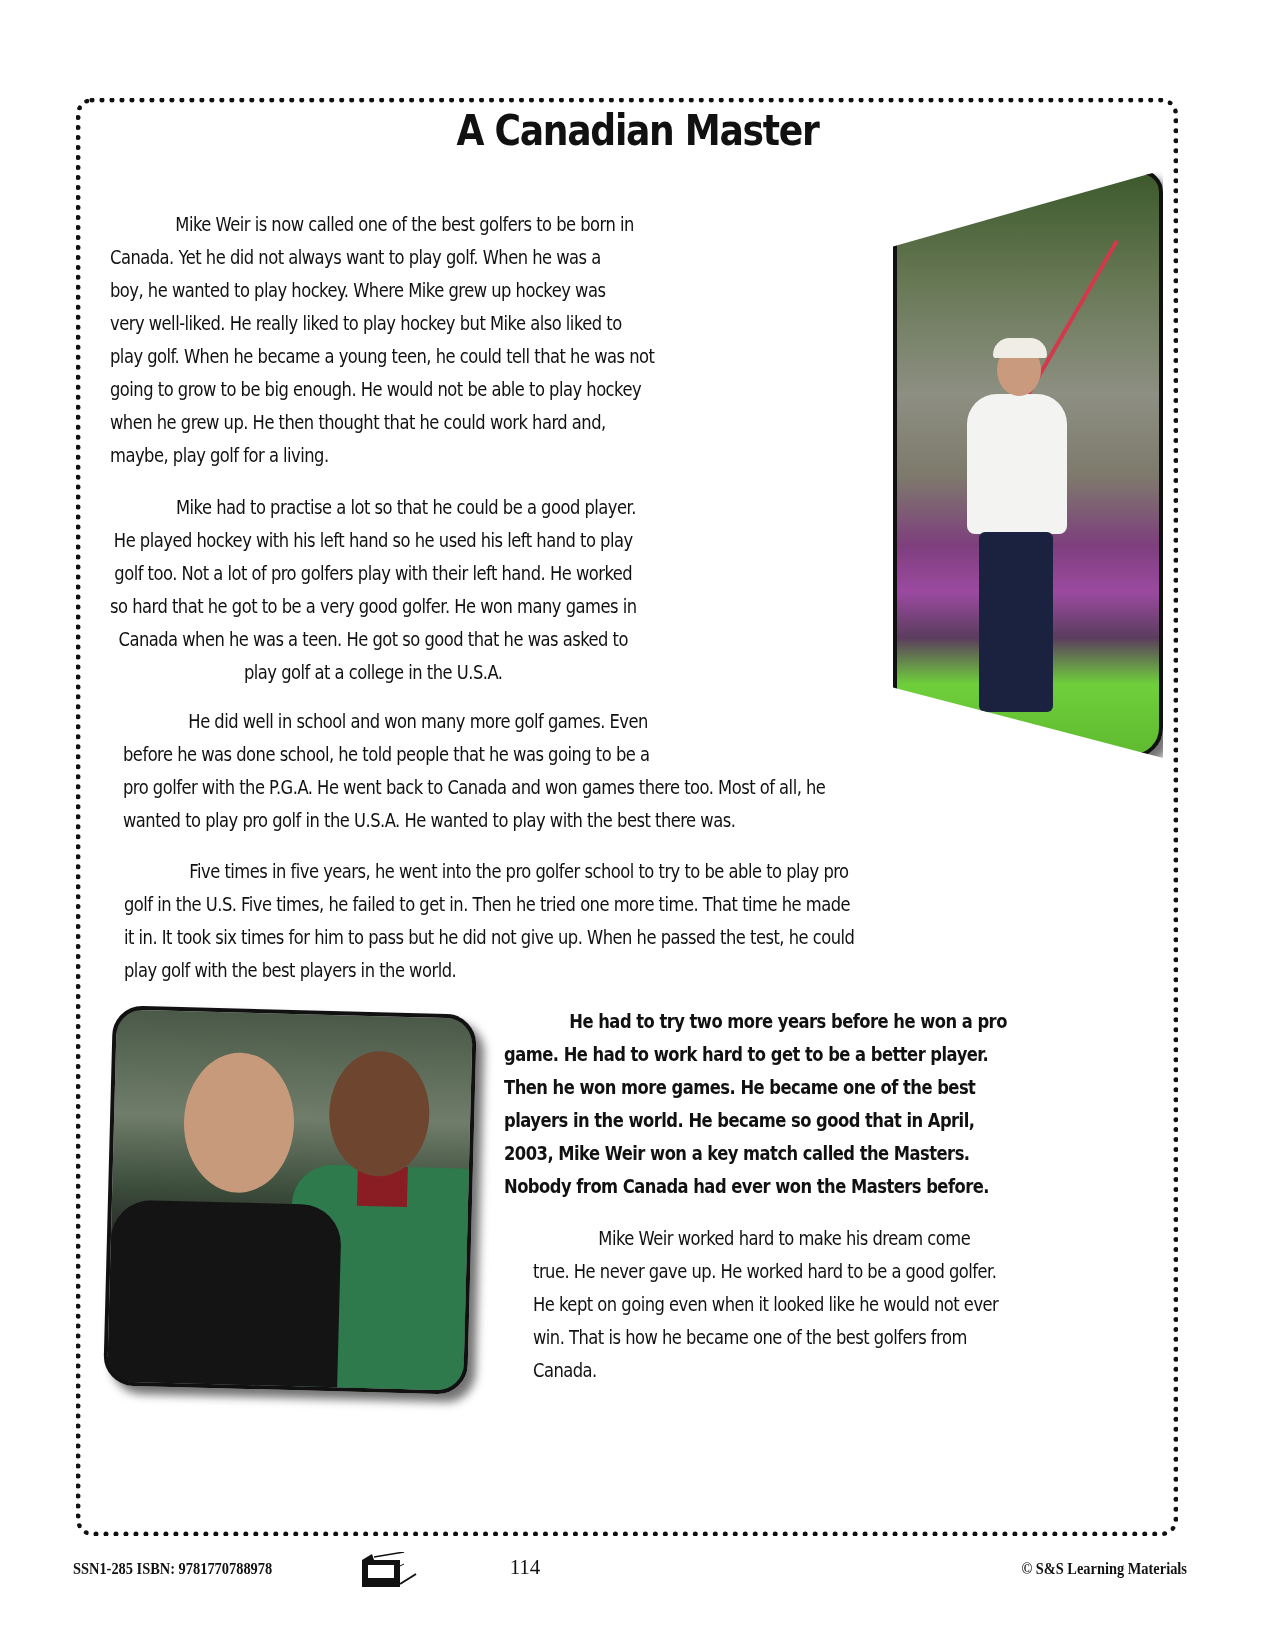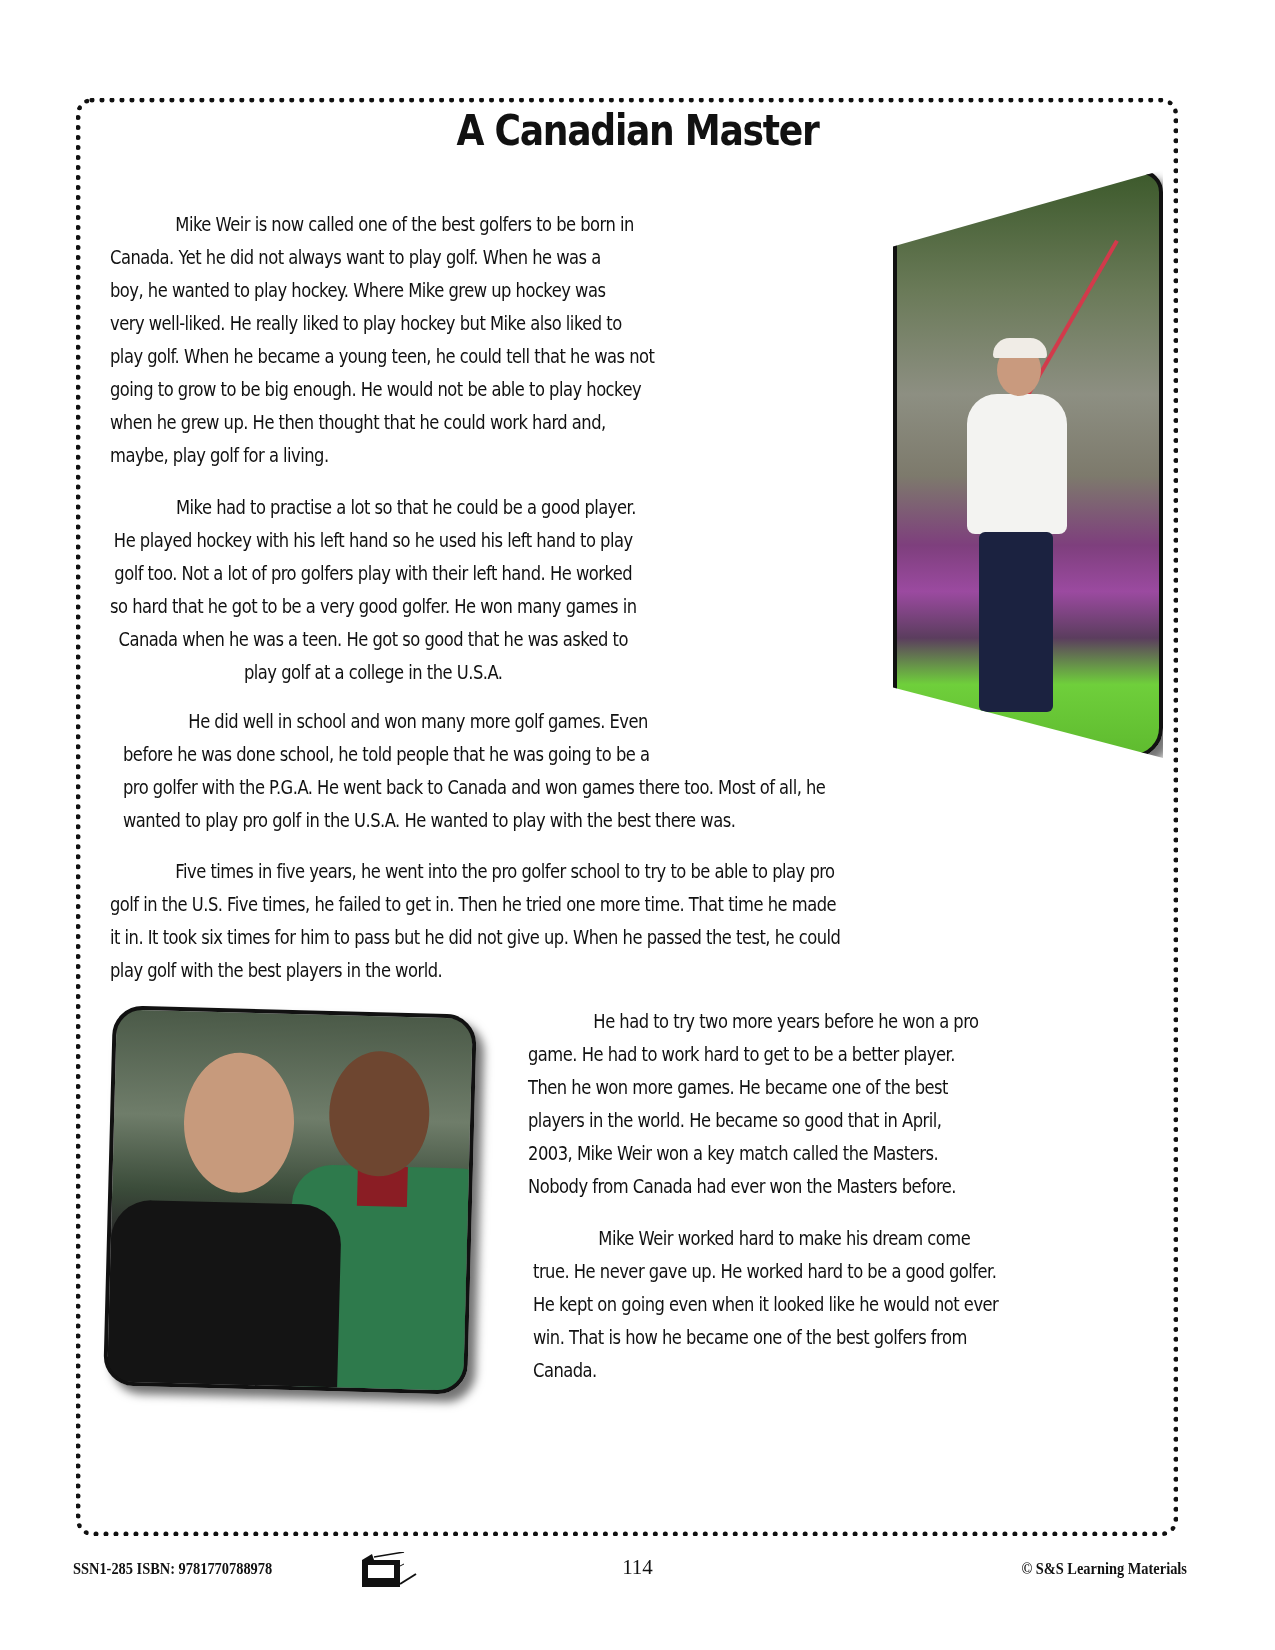--- a/index.html
+++ b/index.html
@@ -35,21 +35,21 @@
     border-radius:30px; transform:rotate(1.5deg);
     background: linear-gradient(180deg,#4b5a48 0%,#6f7d6a 28%,#3b4c3a 48%,#2b2b2b 60%,#1a1a1a 100%); }
   .m-face1 { position:absolute; left:70px; top:40px; width:110px; height:140px; background:#c79a7c; border-radius:50%; }
   .m-face2 { position:absolute; left:215px; top:35px; width:100px; height:125px; background:#6e4630; border-radius:50%; }
   .m-shirt { position:absolute; left:0; top:190px; width:230px; height:190px; background:#141414; border-radius:40px 40px 0 0; }
   .m-jacket { position:absolute; left:180px; top:150px; width:190px; height:230px; background:#2e7a4c; border-radius:40px 20px 0 0; }
   .m-collar { position:absolute; left:245px; top:150px; width:50px; height:40px; background:#8a1d24; }
 
   .footer-text { position:absolute; font-family:"Liberation Serif", serif; font-weight:bold; font-size:16px; color:#111; }
   .footer-left { left:73px; top:1560px; transform:scaleX(0.9); transform-origin:left top; }
-  .footer-page { left:0; width:1275px; top:1555px; text-align:center; font-weight:normal; font-size:21px; }
+  .footer-page { left:0; width:1050px; top:1555px; text-align:center; font-weight:normal; font-size:21px; }
   .footer-right { right:88px; top:1560px; transform:scaleX(0.9); transform-origin:right top; }
   .copier-icon { position:absolute; left:360px; top:1552px; width:62px; height:36px; }
 </style>
 </head>
 <body>
 
 <div class="frame"></div>
 
 <h1 class="title" style="margin:0;">A Canadian Master</h1>
 
@@ -73,28 +73,28 @@
   <span class="ln">play golf at a college in the U.S.A.</span>
 </div>
 
 <div class="para" style="left:110px; top:705px;margin-left:13px;">
   <span class="ln indent">He did well in school and won many more golf games.  Even</span>
   <span class="ln">before he was done school, he told people that he was going to be a</span>
   <span class="ln">pro golfer with the P.G.A.  He went back to Canada and won games there too.  Most of all, he</span>
   <span class="ln">wanted to play pro golf in the U.S.A.  He wanted to play with the best there was.</span>
 </div>
 
-<div class="para" style="left:110px; top:855px;">
+<div class="para" style="left:124px; top:855px;">
   <span class="ln indent">Five times in five years, he went into the pro golfer school to try to be able to play pro</span>
   <span class="ln">golf in the U.S.  Five times, he failed to get in.  Then he tried one more time.  That time he made</span>
   <span class="ln">it in.  It took six times for him to pass but he did not give up.  When he passed the test, he could</span>
   <span class="ln">play golf with the best players in the world.</span>
 </div>
 
-<div class="para" style="left:528px; top:1005px;">
+<div class="para" style="left:504px; top:1005px;font-weight:bold;">
   <span class="ln indent">He had to try two more years before he won a pro</span>
   <span class="ln">game.  He had to work hard to get to be a better player.</span>
   <span class="ln">Then he won more games.  He became one of the best</span>
   <span class="ln">players in the world.  He became so good that in April,</span>
   <span class="ln">2003, Mike Weir won a key match called the Masters.</span>
   <span class="ln">Nobody from Canada had ever won the Masters before.</span>
 </div>
 
 <div class="para" style="left:533px; top:1222px;">
   <span class="ln indent">Mike Weir worked hard to make his dream come</span>

